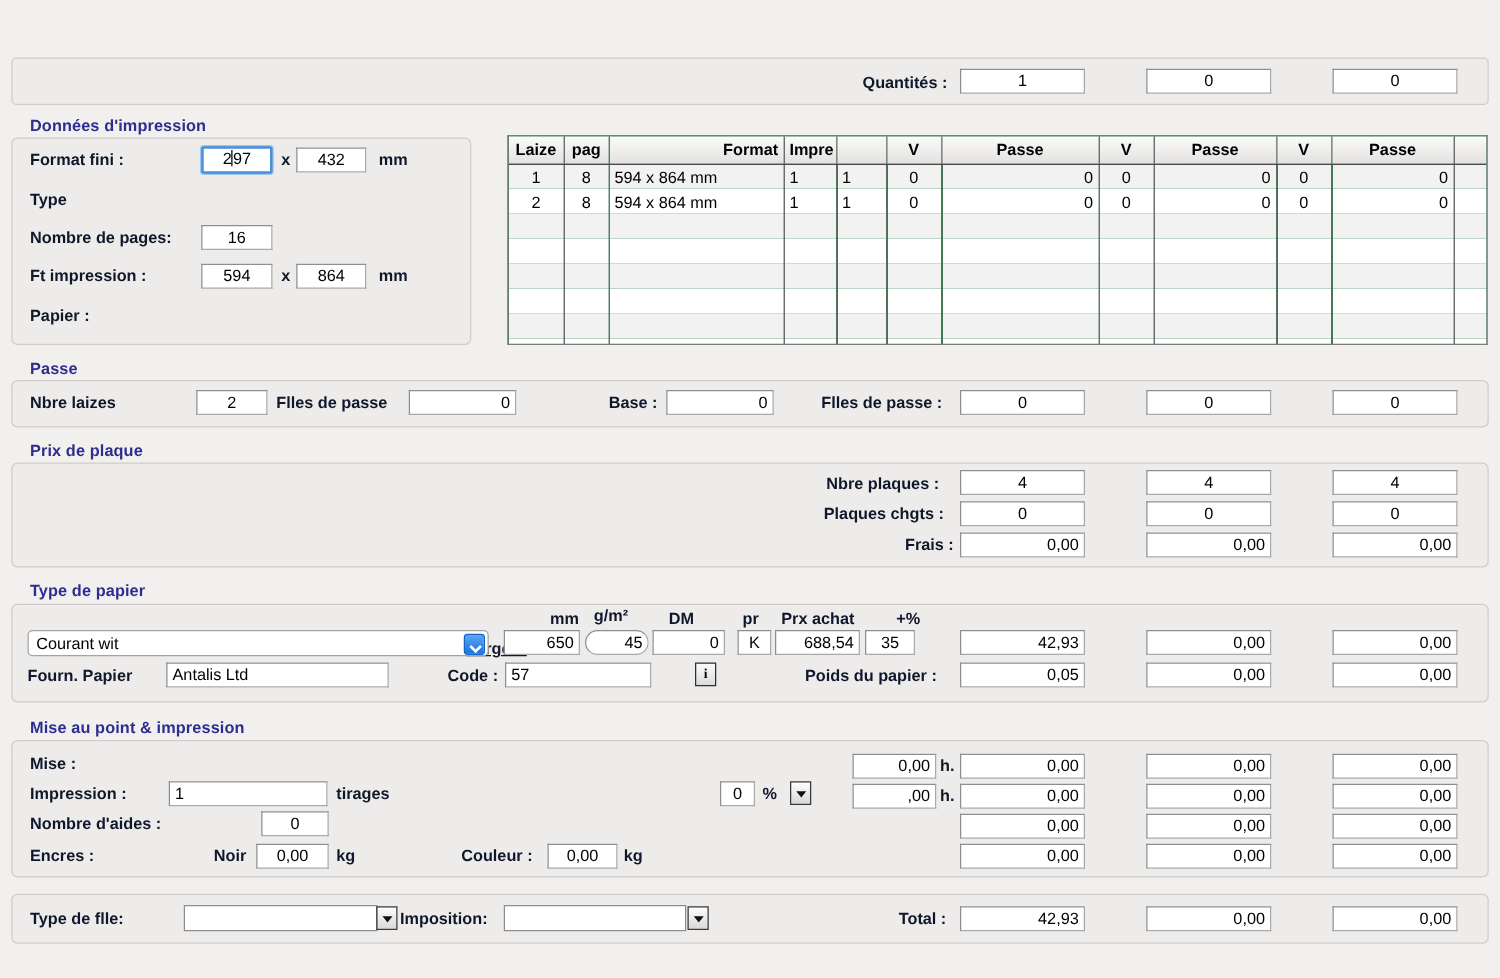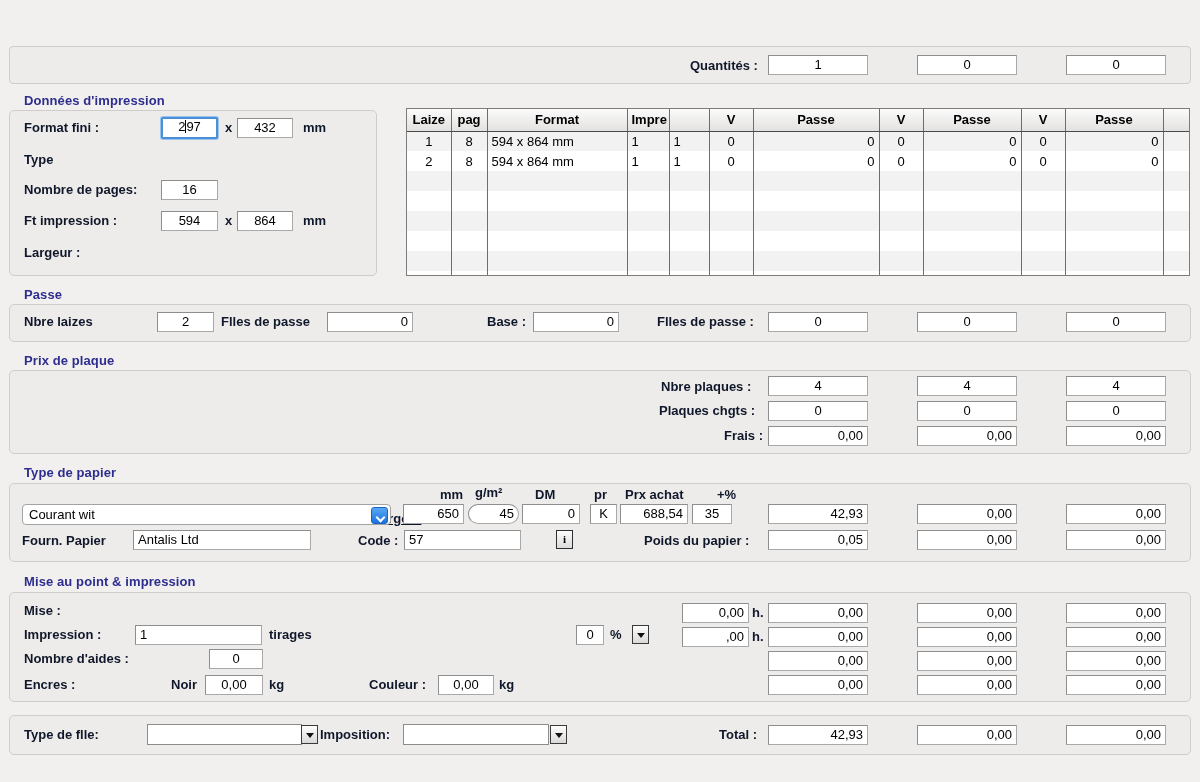--- a/index.html
+++ b/index.html
@@ -159,21 +159,21 @@
     background: linear-gradient(#fbfbfb,#e3e1df);
     border-bottom: 1px solid #4a4a4a;
     border-right: 1px solid #6d6d6d;
     font-size: 13px;
     font-weight: bold;
     height: 22px;
     padding: 0 4px;
     text-align: center;
     white-space: nowrap;
   }
-  .tbl th.lft { text-align: center; }
+  .tbl th.lft { text-align: right; }
   .tbl td {
     height: 20px;
     font-size: 13px;
     padding: 0 4px;
     border-right: 1px solid #6d6d6d;
     white-space: nowrap;
     overflow: hidden;
   }
   .tbl tr.alt td { background: #f2f2f2; }
   .tbl tr.norm td { background: #ffffff; }
@@ -215,21 +215,21 @@
 
   <div class="lbl" style="left:24px; top:182px;">Nombre de pages:</div>
   <div class="fld c" style="left:161px; top:180px; width:57px;">16</div>
 
   <div class="lbl" style="left:24px; top:213px;">Ft impression :</div>
   <div class="fld c" style="left:161px; top:211px; width:57px;">594</div>
   <div class="lbl" style="left:225px; top:213px;">x</div>
   <div class="fld c" style="left:237px; top:211px; width:56px;">864</div>
   <div class="lbl" style="left:303px; top:213px;">mm</div>
 
-  <div class="lbl" style="left:24px; top:245px;">Largeur :</div>
+  <div class="lbl" style="left:24px; top:245px;">Papier :</div>
 
   <div class="tbl" style="left:406px; top:108px; width:784px; height:168px;">
     <table id="laize-table">
       <colgroup>
         <col style="width:44px">
           <col style="width:36px">
           <col style="width:140px">
         <col style="width:42px">
           <col style="width:40px">
           <col style="width:44px">

